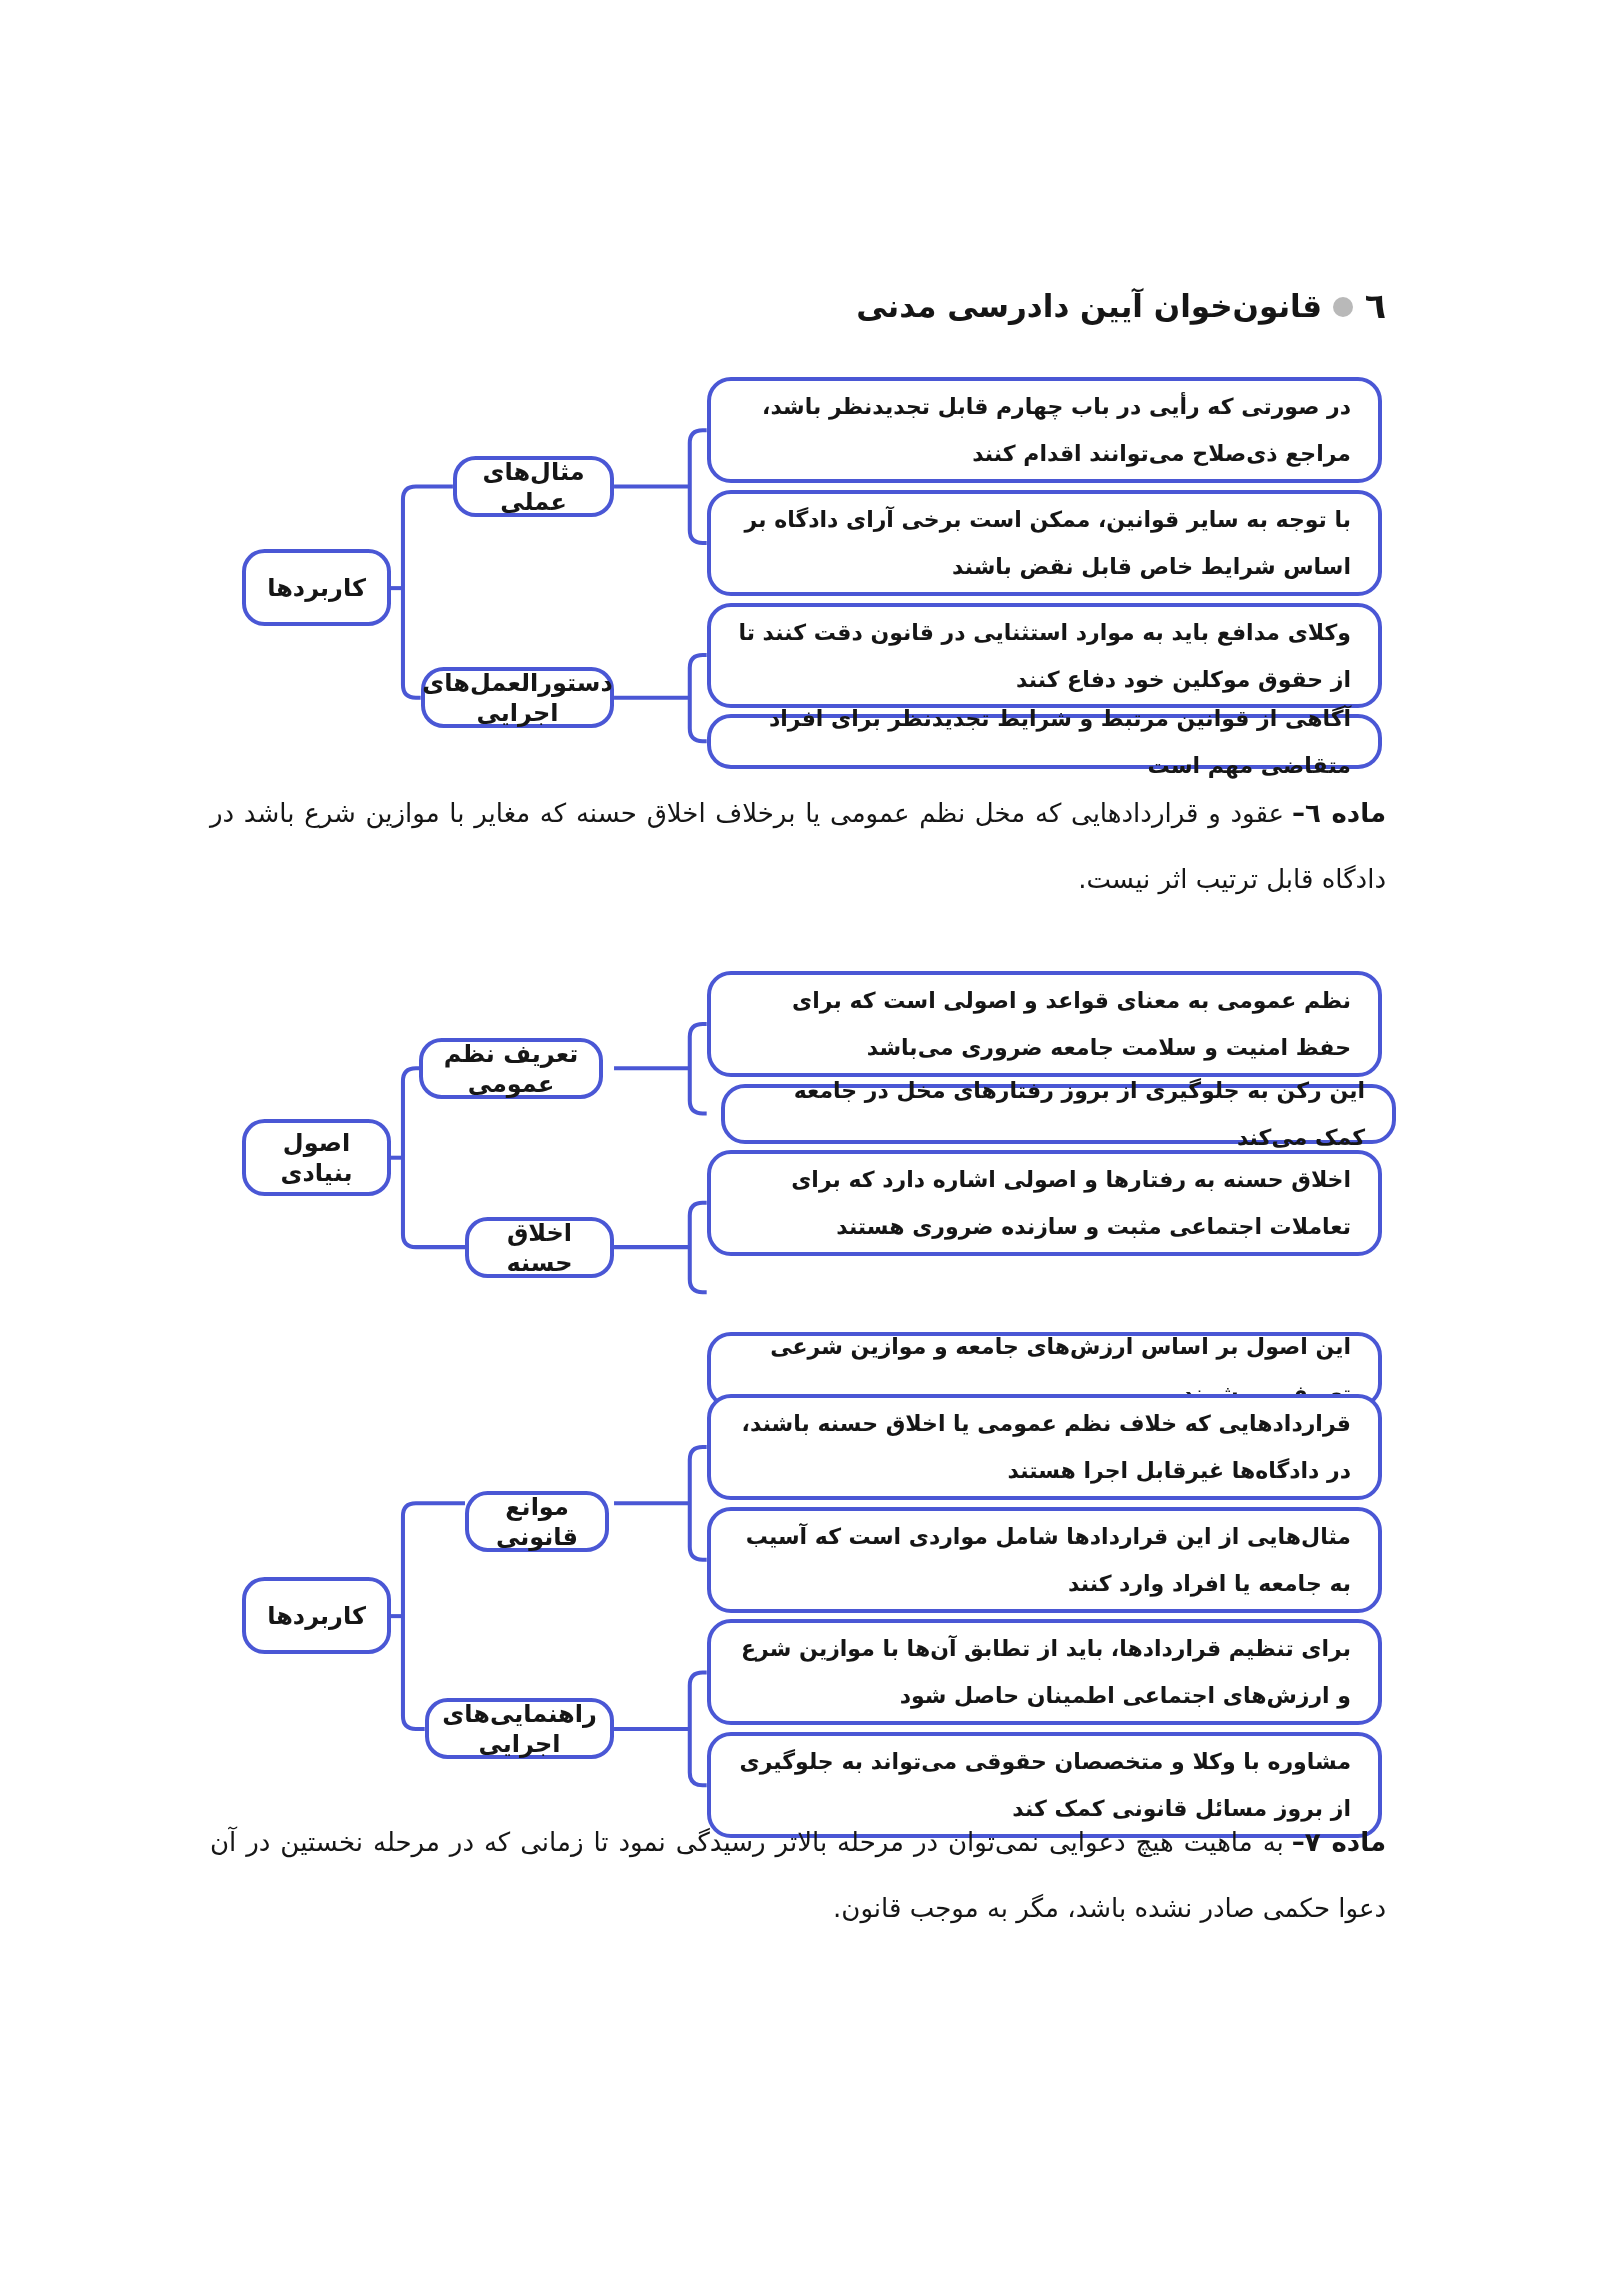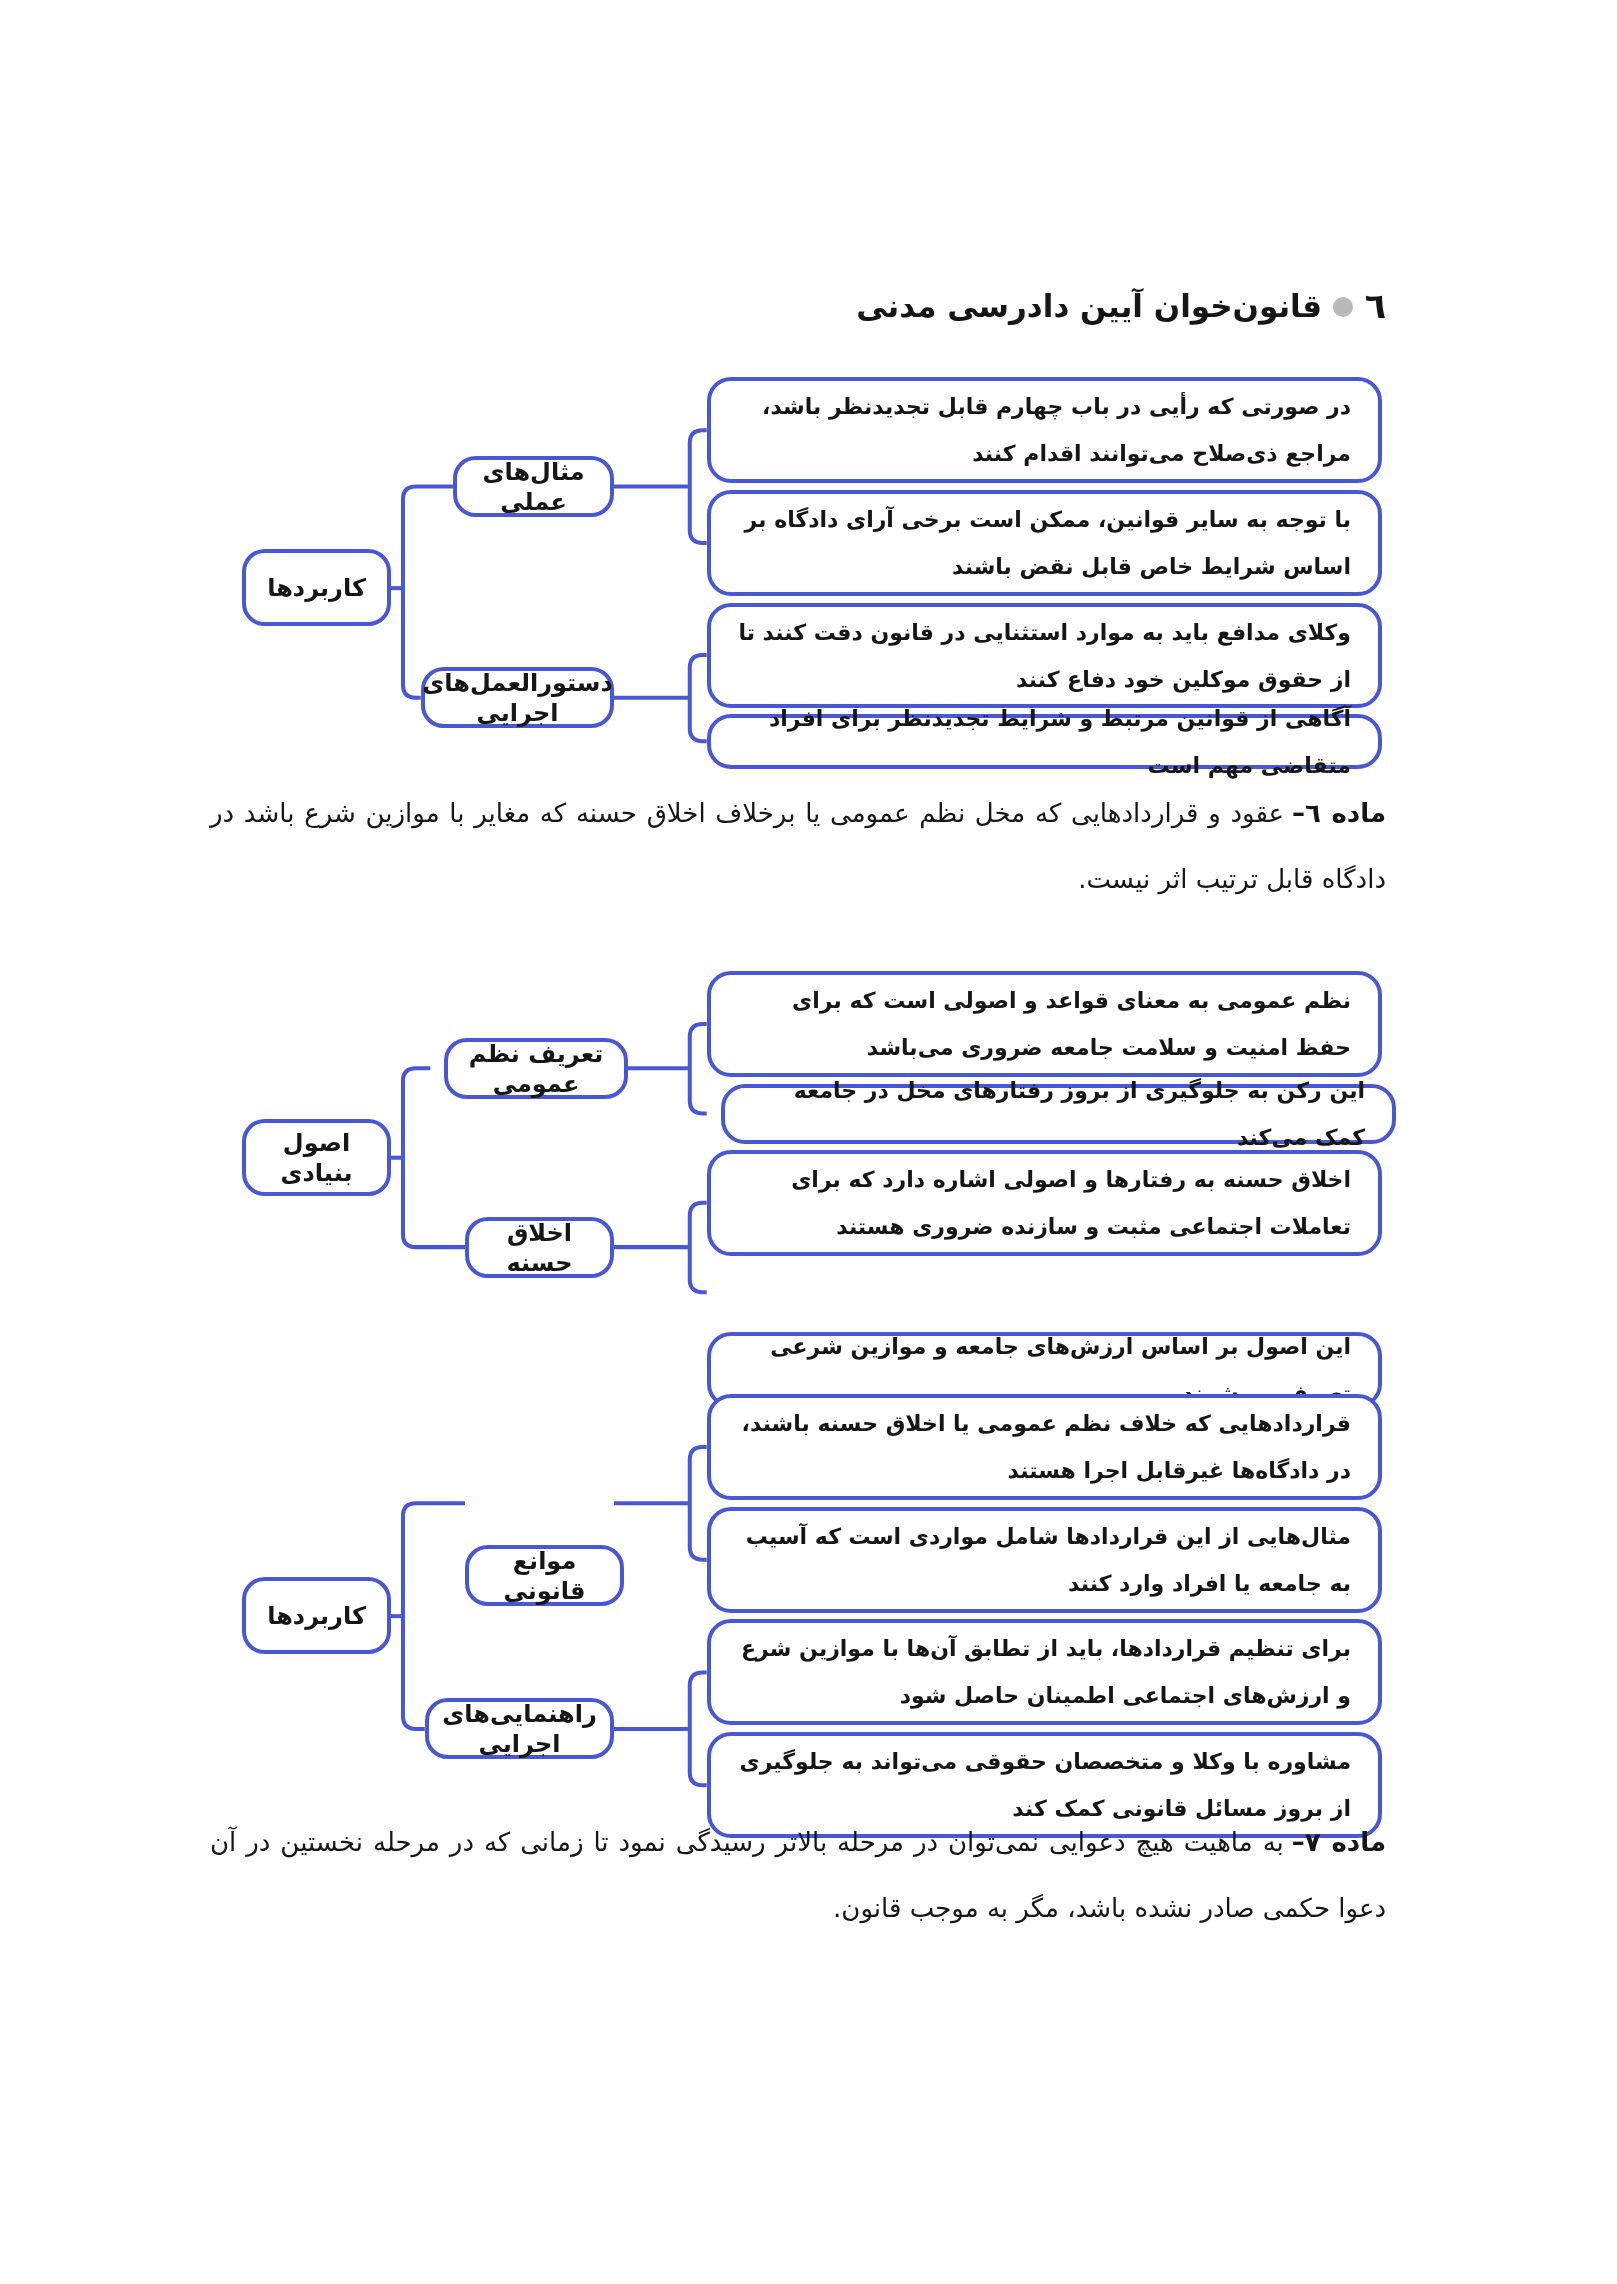--- a/index.html
+++ b/index.html
@@ -93,29 +93,29 @@
   <div class="node leaf" style="left:707px;top:377px;width:675px;height:106px">در صورتی که رأیی در باب چهارم قابل تجدیدنظر باشد، مراجع ذی‌صلاح می‌توانند اقدام کنند</div>
   <div class="node leaf" style="left:707px;top:490px;width:675px;height:106px">با توجه به سایر قوانین، ممکن است برخی آرای دادگاه بر اساس شرایط خاص قابل نقض باشند</div>
   <div class="node leaf" style="left:707px;top:603px;width:675px;height:105px">وکلای مدافع باید به موارد استثنایی در قانون دقت کنند تا از حقوق موکلین خود دفاع کنند</div>
   <div class="node leaf" style="left:707px;top:714px;width:675px;height:55px">آگاهی از قوانین مرتبط و شرایط تجدیدنظر برای افراد متقاضی مهم است</div>
 
   <p class="article" style="top:780px">
     <b>ماده ٦–</b><span>عقود و قراردادهایی که مخل نظم عمومی یا برخلاف اخلاق حسنه که مغایر با موازین شرع باشد در دادگاه قابل ترتیب اثر نیست.</span>
   </p>
 
   <div class="node root" style="left:242px;top:1119px;width:149px;height:77px">اصول بنیادی</div>
-  <div class="node mid" style="left:444px;top:1038px;width:184px;height:61px">تعریف نظم عمومی</div>
+  <div class="node mid" style="left:419px;top:1038px;width:184px;height:61px">تعریف نظم عمومی</div>
   <div class="node mid" style="left:465px;top:1217px;width:149px;height:61px">اخلاق حسنه</div>
   <div class="node leaf" style="left:707px;top:971px;width:675px;height:106px">نظم عمومی به معنای قواعد و اصولی است که برای حفظ امنیت و سلامت جامعه ضروری می‌باشد</div>
   <div class="node leaf" style="left:721px;top:1084px;width:675px;height:60px">این رکن به جلوگیری از بروز رفتارهای مخل در جامعه کمک می‌کند</div>
   <div class="node leaf" style="left:707px;top:1150px;width:675px;height:106px">اخلاق حسنه به رفتارها و اصولی اشاره دارد که برای تعاملات اجتماعی مثبت و سازنده ضروری هستند</div>
   <div class="node leaf" style="left:707px;top:1332px;width:675px;height:76px">این اصول بر اساس ارزش‌های جامعه و موازین شرعی تعریف می‌شوند</div>
 
   <div class="node root" style="left:242px;top:1577px;width:149px;height:77px">کاربردها</div>
-  <div class="node mid" style="left:465px;top:1545px;width:159px;height:61px">موانع قانونی</div>
+  <div class="node mid" style="left:465px;top:1491px;width:144px;height:61px">موانع قانونی</div>
   <div class="node mid" style="left:425px;top:1698px;width:189px;height:61px">راهنمایی‌های اجرایی</div>
   <div class="node leaf" style="left:707px;top:1394px;width:675px;height:106px">قراردادهایی که خلاف نظم عمومی یا اخلاق حسنه باشند، در دادگاه‌ها غیرقابل اجرا هستند</div>
   <div class="node leaf" style="left:707px;top:1507px;width:675px;height:106px">مثال‌هایی از این قراردادها شامل مواردی است که آسیب به جامعه یا افراد وارد کنند</div>
   <div class="node leaf" style="left:707px;top:1619px;width:675px;height:106px">برای تنظیم قراردادها، باید از تطابق آن‌ها با موازین شرع و ارزش‌های اجتماعی اطمینان حاصل شود</div>
   <div class="node leaf" style="left:707px;top:1732px;width:675px;height:106px">مشاوره با وکلا و متخصصان حقوقی می‌تواند به جلوگیری از بروز مسائل قانونی کمک کند</div>
 
   <p class="article" style="top:1809px">
     <b>ماده ۷–</b><span>به ماهیت هیچ دعوایی نمی‌توان در مرحله بالاتر رسیدگی نمود تا زمانی که در مرحله نخستین در آن دعوا حکمی صادر نشده باشد، مگر به موجب قانون.</span>
   </p>
 

